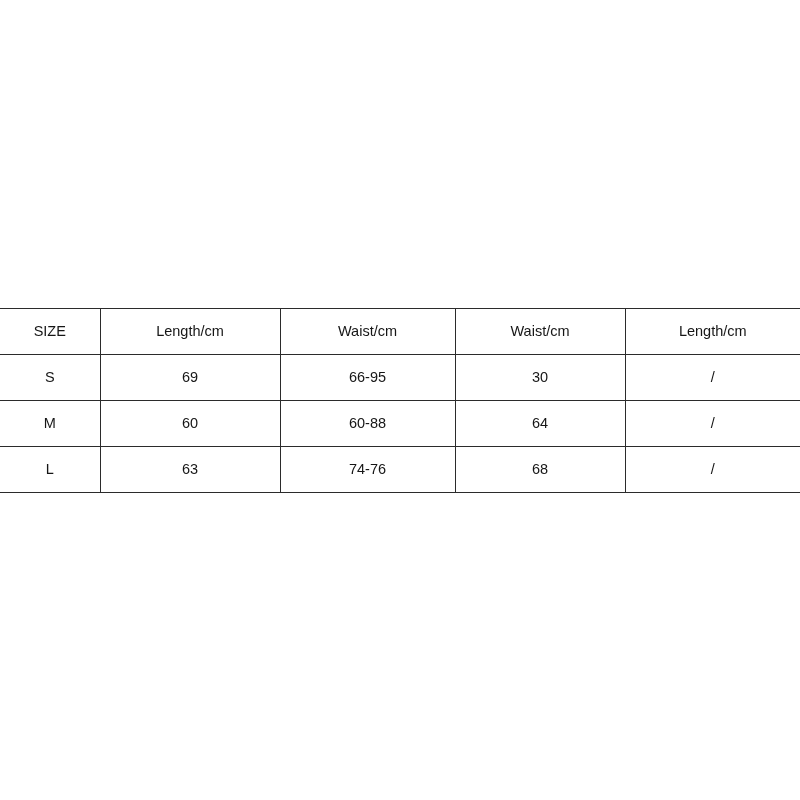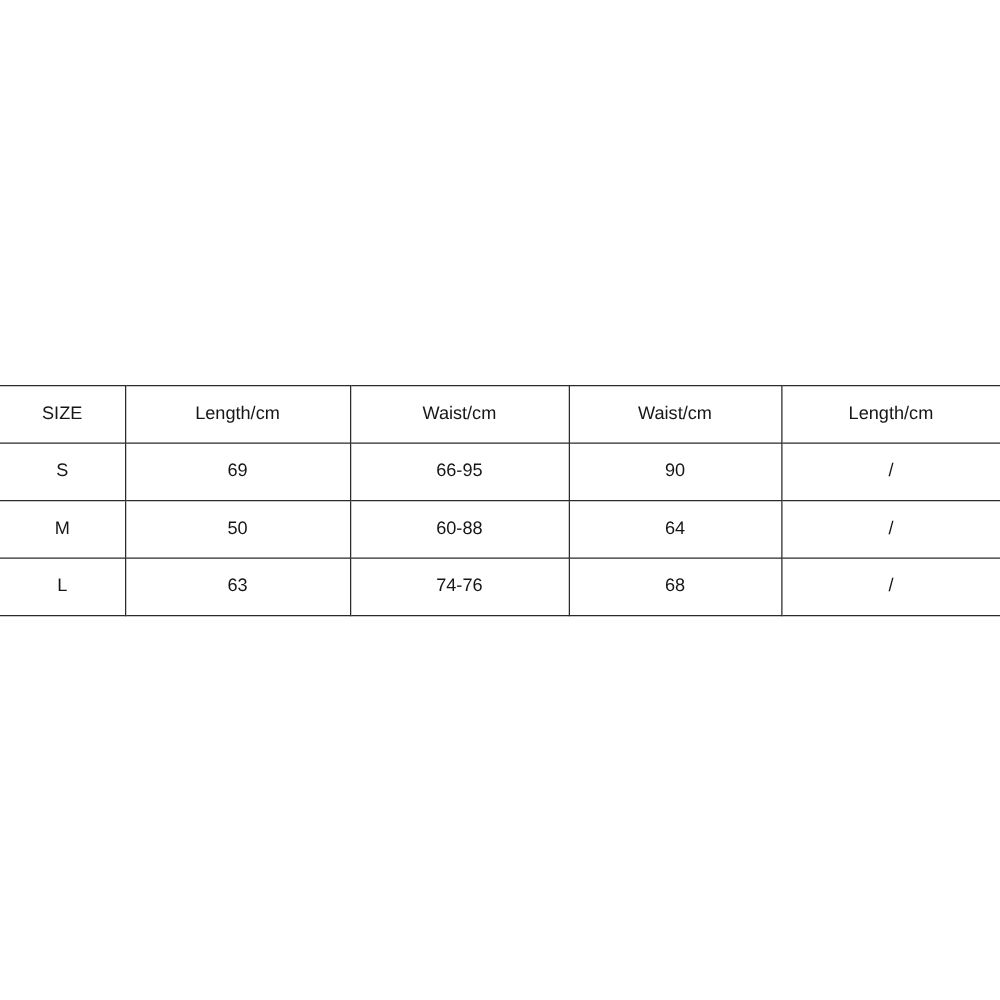--- a/index.html
+++ b/index.html
@@ -98,26 +98,26 @@
           <th>Waist/cm</th>
           <th>Waist/cm</th>
           <th>Length/cm</th>
         </tr>
       </thead>
       <tbody>
         <tr>
           <td>S</td>
           <td>69</td>
           <td>66-95</td>
-          <td>90</td>
+          <td>30</td>
           <td class="cell-dash">/</td>
         </tr>
         <tr>
           <td>M</td>
-          <td>50</td>
+          <td>60</td>
           <td>60-88</td>
           <td>64</td>
           <td class="cell-dash">/</td>
         </tr>
         <tr>
           <td>L</td>
           <td>63</td>
           <td>74-76</td>
           <td>68</td>
           <td class="cell-dash">/</td>

